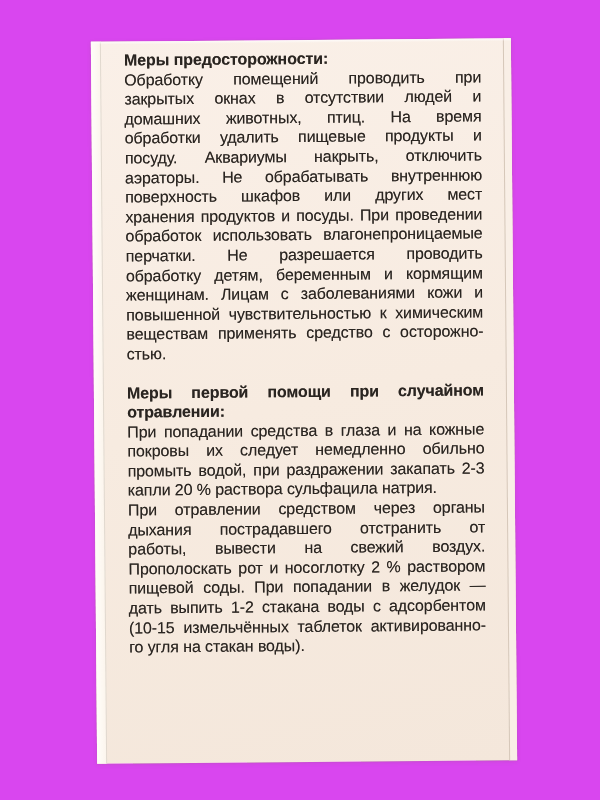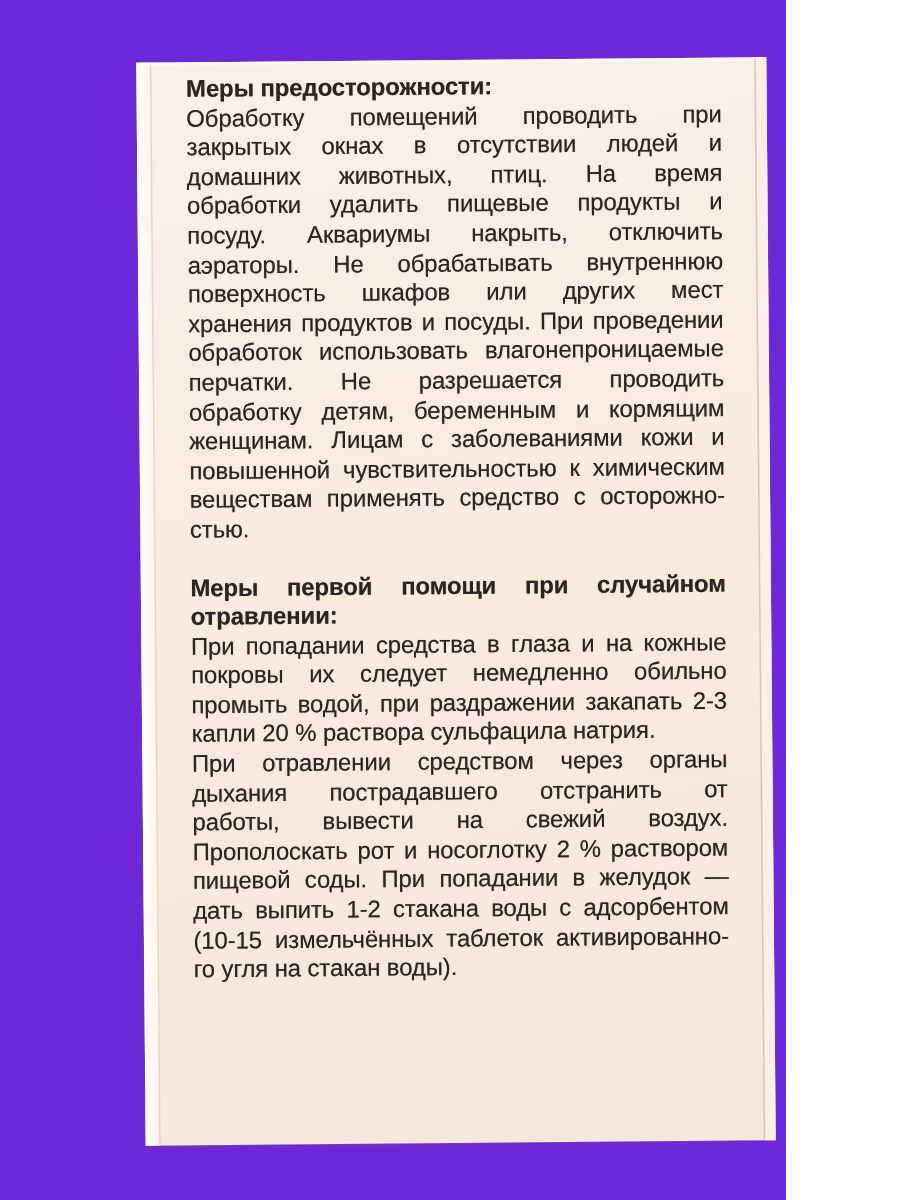--- a/index.html
+++ b/index.html
@@ -6,23 +6,23 @@
     margin: 0;
     padding: 0;
     width: 600px;
     height: 800px;
     background: #ffffff;
     font-family: "Liberation Sans", sans-serif;
     overflow: hidden;
   }
   .photo {
     position: relative;
-    width: 524px;
+    width: 600px;
     height: 800px;
-    background: #6d28d9;
+    background: #d946ef;
   }
   .package-box {
     position: absolute;
     left: 94px;
     top: 40px;
     width: 420px;
     height: 722px;
     transform: rotate(-0.5deg);
     background: linear-gradient(168deg, #faf0e8 0%, #f7ebe0 50%, #f4e7db 100%);
     box-shadow: 0 1px 4px rgba(120,100,80,0.16), 0 0 1px rgba(150,130,110,0.55);

